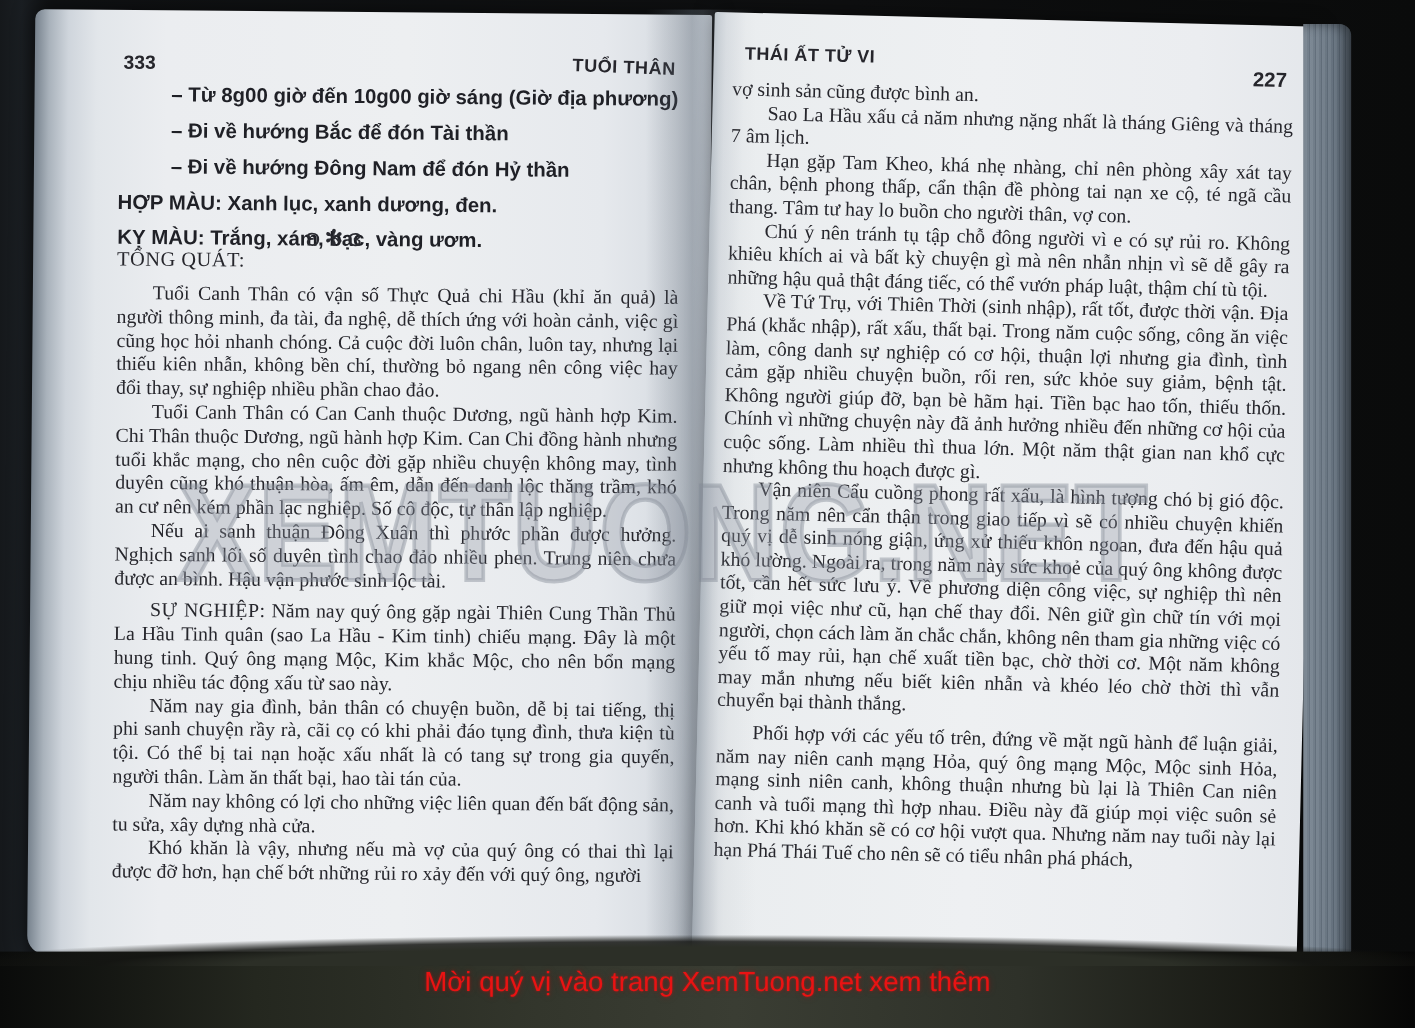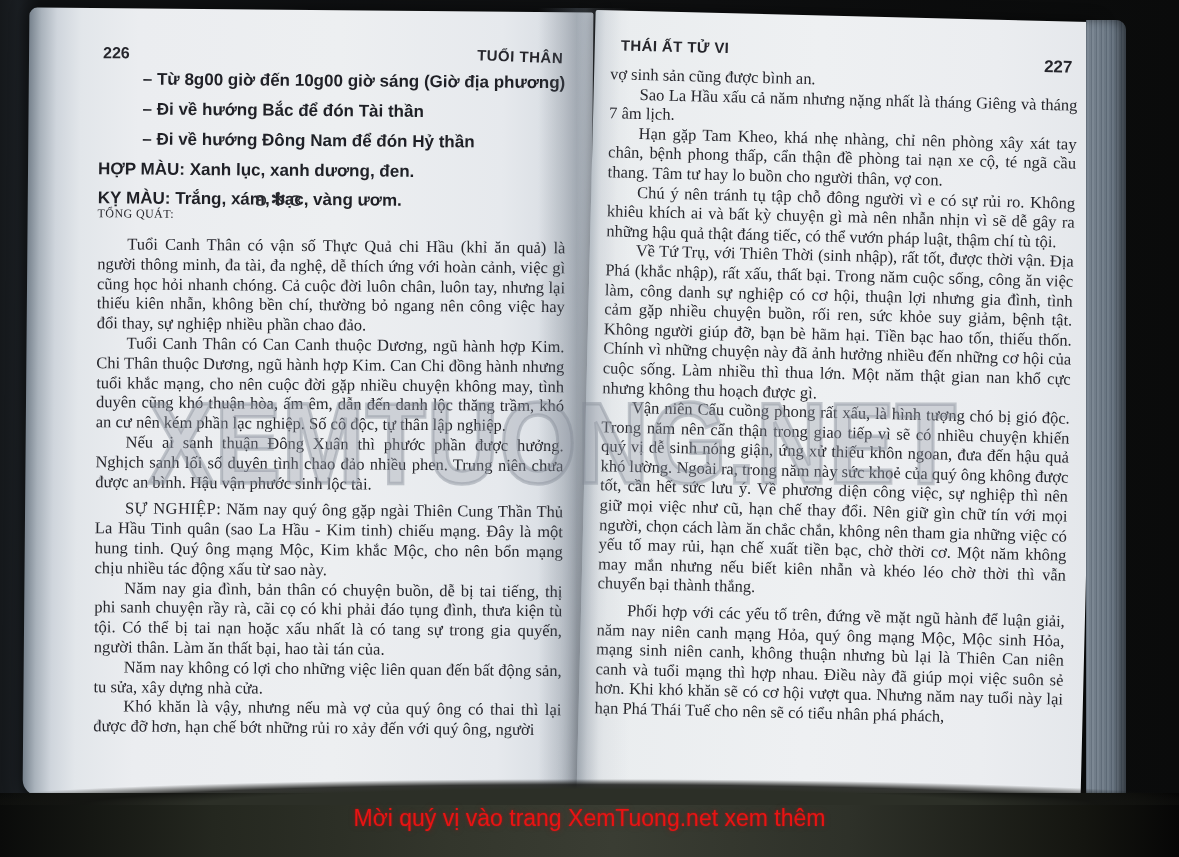--- a/index.html
+++ b/index.html
@@ -34,21 +34,21 @@
   .page-left .running{font-size:15px;transform:rotate(1.6deg);letter-spacing:.5px;}
   .page-right .hdr-row{top:26px;padding:0 26px 0 26px;font-size:15px;}
   .page-right .running{letter-spacing:.4px;}
   .page-right .pgnum{font-size:17px;margin-top:10px;}
   .bullets{position:absolute;top:56px;left:70px;right:26px;
     font-family:"Liberation Sans",sans-serif;font-weight:bold;font-size:17px;color:#1f2026;}
   .bullets .b{line-height:30px;padding-left:44px;}
   .bullets .c{line-height:29px;padding-left:0;}
   .ornament{position:absolute;top:178px;left:0;right:60px;text-align:center;
     font-size:19px;letter-spacing:3px;color:#2a2b31;font-family:"DejaVu Sans",sans-serif;}
-  .sect-title{position:absolute;top:198px;left:70px;font-size:12px;letter-spacing:.6px;}
+  .sect-title{position:absolute;top:198px;left:70px;font-size:17px;letter-spacing:.6px;}
   .bodytext{position:absolute;left:70px;right:26px;font-size:16.5px;line-height:19.8px;
     text-align:justify;color:#26262c;}
   .page-left .bodytext{top:226px;}
   .page-right .bodytext{top:54px;left:16px;right:20px;line-height:19.6px;}
   .bodytext p{margin:0;text-indent:30px;}
   .bodytext p.noindent{text-indent:0;}
   .bodytext p.gap{margin-top:7px;}
   .caps{letter-spacing:.4px;}
   
   .watermark{position:absolute;left:148px;top:378px;width:938px;z-index:4;pointer-events:none;
@@ -67,21 +67,21 @@
     text-shadow:0 0 2px rgba(233,19,19,.55),0 0 6px rgba(180,10,10,.35);}
 </style>
 </head>
 <body>
 
 <div class="screen">
 
   <div class="page page-left">
     <div class="inner">
       <div class="hdr-row">
-        <span class="pgnum">226</span>
+        <span class="pgnum">333</span>
         <span class="running">TUỔI THÂN</span>
       </div>
       <div class="bullets">
         <div class="b">– Từ 8g00 giờ đến 10g00 giờ sáng (Giờ địa phương)</div>
         <div class="b">– Đi về hướng Bắc để đón Tài thần</div>
         <div class="b">– Đi về hướng Đông Nam để đón Hỷ thần</div>
         <div class="c"><span>HỢP MÀU:</span><span> Xanh lục, xanh dương, đen.</span></div>
         <div class="c"><span>KỴ MÀU:</span><span> Trắng, xám, bạc, vàng ươm.</span></div>
       </div>
       <div class="ornament">ʚ✻ɞ</div>

